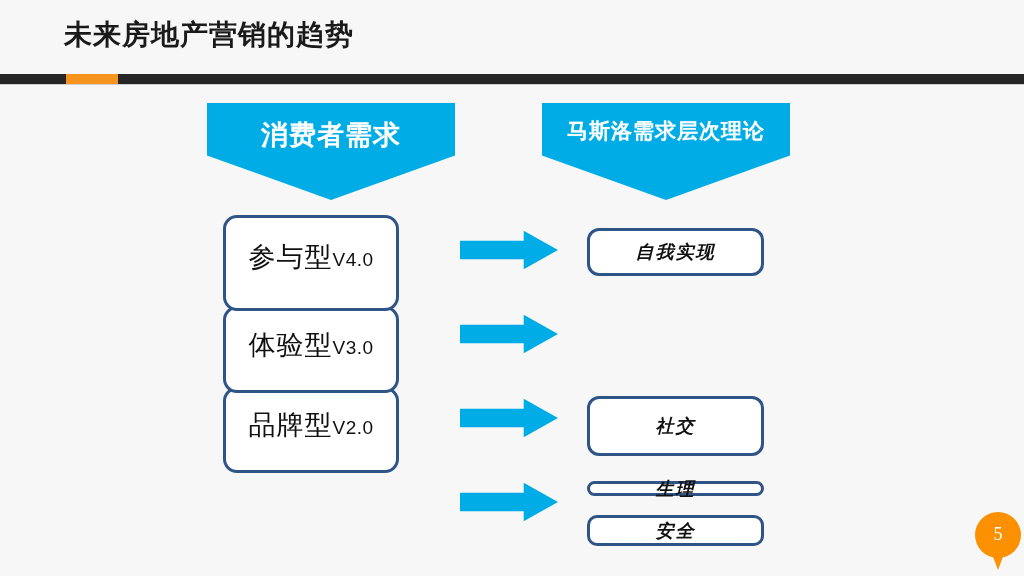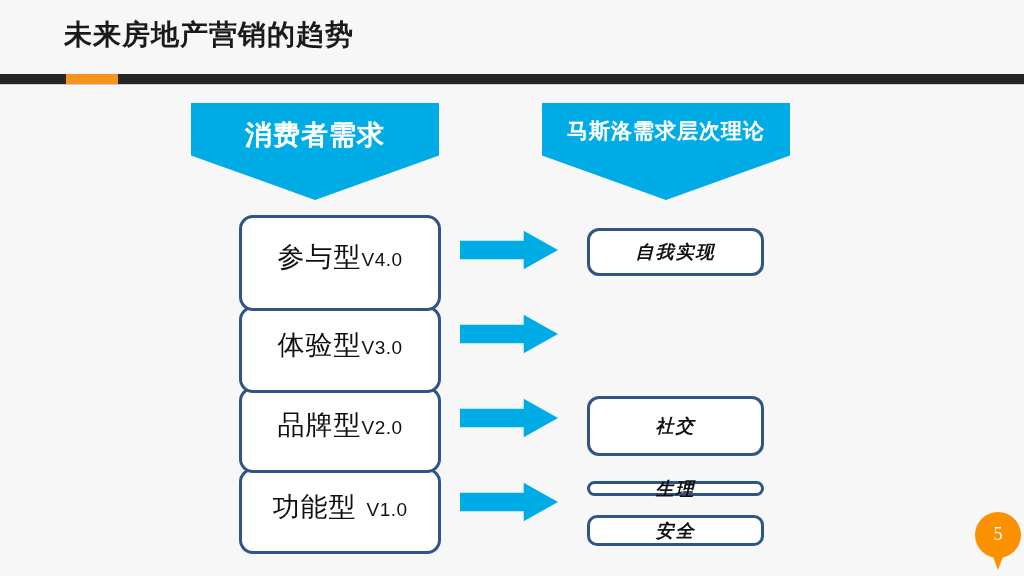--- a/index.html
+++ b/index.html
@@ -70,48 +70,47 @@
   .banner-label {
     color: #ffffff;
     font-weight: bold;
     font-size: 27px;
     letter-spacing: 1px;
     padding-top: 14px;
     white-space: nowrap;
     text-shadow: 0 0 1px rgba(255,255,255,0.4);
   }
   #banner-left {
-    left: 191px;
+    left: 207px;
     top: 103px;
     width: 248px;
     height: 97px;
   }
   #banner-right {
     left: 542px;
     top: 103px;
     width: 248px;
     height: 97px;
   }
   #banner-right .banner-label {
     font-size: 21px;
   }
 
   
   .lbox {
     position: absolute;
     left: 223px;
-    width: 202px;
+    width: 176px;
     border: 3px solid #2f5486;
     border-radius: 14px;
     background: #ffffff;
     box-sizing: border-box;
     display: flex;
     align-items: center;
     justify-content: center;
-    margin-left: 16px;
   }
   .lbox-text {
     display: flex;
     align-items: baseline;
     justify-content: center;
     white-space: nowrap;
     color: #111111;
   }
   .lbox-cn {
     font-size: 27px;
@@ -225,26 +224,20 @@
   <div class="rule-accent"></div>
   <div class="rule-hair"></div>
 
   <div id="banner-left" class="banner">
     <span class="banner-label">消费者需求</span>
   </div>
   <div id="banner-right" class="banner">
     <span class="banner-label">马斯洛需求层次理论</span>
   </div>
 
-  <div id="lbox-4" class="lbox">
-    <span class="lbox-text">
-      <span class="lbox-cn">功能型</span>
-      <span class="lbox-ver">V1.0</span>
-    </span>
-  </div>
   <div id="lbox-3" class="lbox">
     <span class="lbox-text">
       <span class="lbox-cn">品牌型</span>
       <span class="lbox-ver">V2.0</span>
     </span>
   </div>
   <div id="lbox-2" class="lbox">
     <span class="lbox-text">
       <span class="lbox-cn">体验型</span>
       <span class="lbox-ver">V3.0</span>

